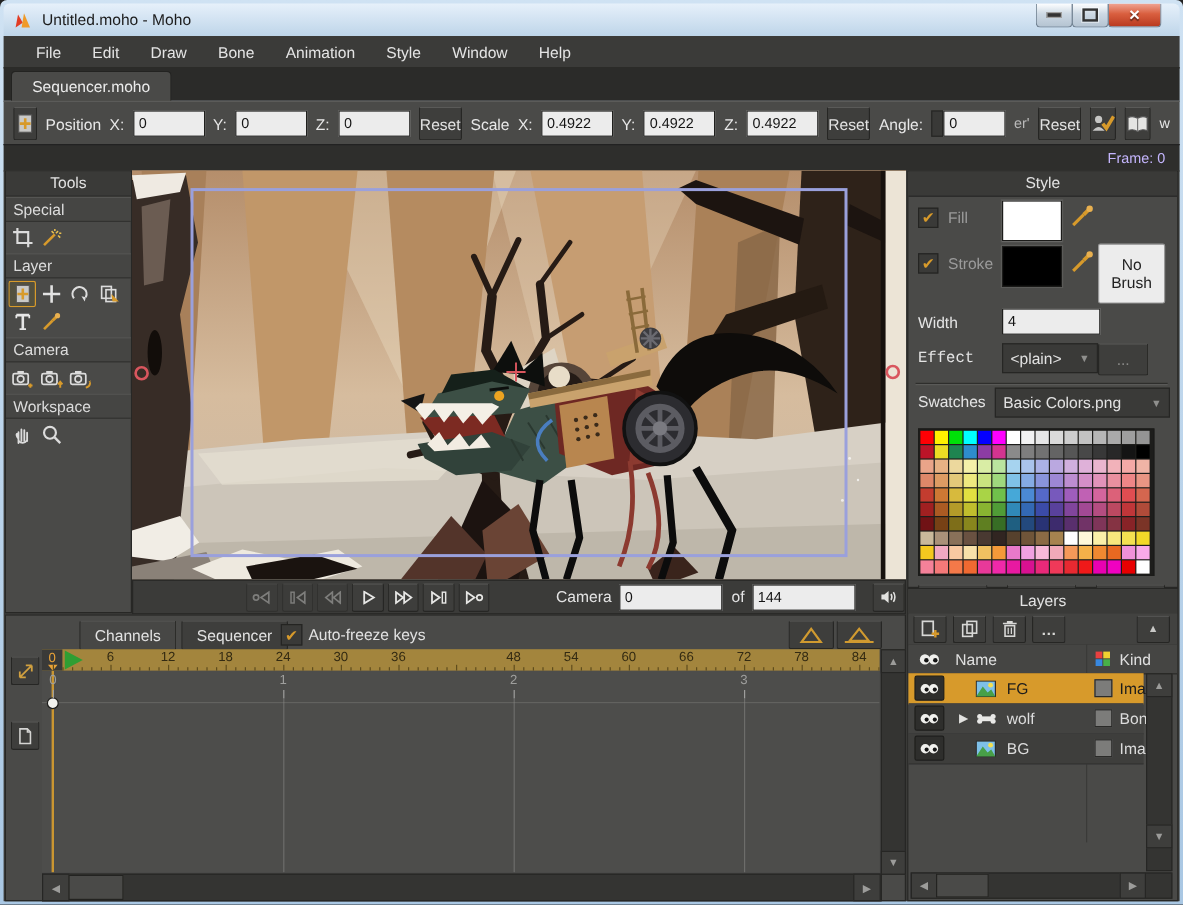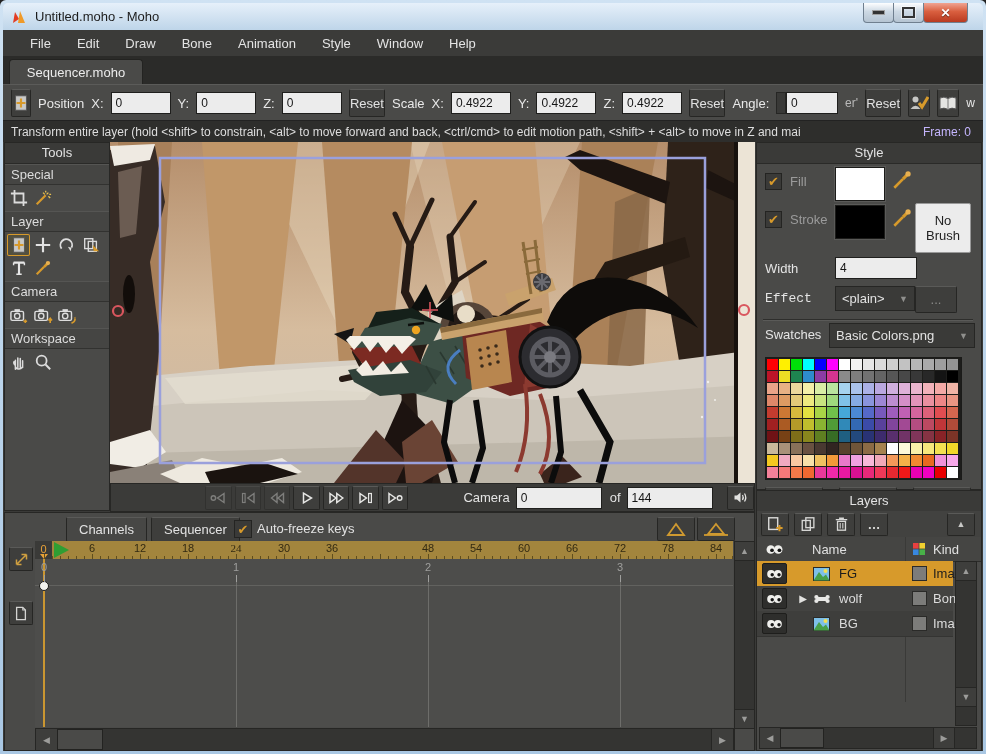--- a/index.html
+++ b/index.html
@@ -207,21 +207,20 @@
     <div class="btn iconbtn">
       <svg width="20" height="17" viewBox="0 0 20 17">
         <path d="M2,3 Q6,1 10,3.5 Q14,1 18,3 V14 Q14,12 10,14.5 Q6,12 2,14 Z" fill="#e4e4e2" stroke="#555"></path>
         <path d="M10,3.5 V14.5" stroke="#777"></path>
       </svg>
     </div>
     <span class="clip" style="color:#e8e8e8;">w</span>
   </div>
 
   <div class="infobar">
-    <span>Transform entire layer (hold &lt;shift&gt; to constrain, &lt;alt&gt; to move forward and back, &lt;ctrl/cmd&gt; to edit motion path, &lt;shift&gt; + &lt;alt&gt; to move in Z and mai</span>
     <span class="framelabel">Frame: 0</span>
   </div>
 
   <div class="workbg"></div>
 
   <div class="panel" id="tools">
     <div class="phead">Tools</div>
     <div class="tsec">Special</div>
     <div class="trow">
       <div class="tool">
@@ -761,21 +760,21 @@
           <span>▲</span>
         </div>
     </div>
     <div class="lcolh">
       <svg style="margin-left:8px;" width="19" height="13" viewBox="0 0 20 14">
           <circle cx="6" cy="7" r="4.6" fill="#efefec"></circle>
           <circle cx="14" cy="7" r="4.6" fill="#efefec"></circle>
           <circle cx="7.3" cy="7.8" r="2" fill="#141414"></circle>
           <circle cx="15.3" cy="7.8" r="2" fill="#141414"></circle>
         </svg>
-      <span style="margin-left:28px;">Name</span>
+      <span style="margin-left:12px;">Name</span>
       <svg style="margin-left:auto;margin-right:0;position:absolute;left:155px;" width="14" height="14" viewBox="0 0 14 14">
           <rect x="1" y="1" width="5.6" height="5.6" fill="#e84040"></rect>
           <rect x="7.4" y="1" width="5.6" height="5.6" fill="#f0d030"></rect>
           <rect x="1" y="7.4" width="5.6" height="5.6" fill="#3888e0"></rect>
           <rect x="7.4" y="7.4" width="5.6" height="5.6" fill="#48b048"></rect>
         </svg>
       <span style="position:absolute;left:176px;">Kind</span>
     </div>
     <div class="kindsep"></div>
     <div id="lrows">
@@ -969,21 +968,21 @@
         <div class="rtick" style="left: 649px; height: 3px;"></div>
         <div class="rtick" style="left: 657px; height: 3px;"></div>
         <div class="rtick" style="left: 665px; height: 3px;"></div>
         <div class="rtick" style="left: 673px; height: 3px;"></div>
         <div class="rtick" style="left: 681px; height: 5px;"></div>
         <div class="rtick" style="left: 689px; height: 3px;"></div>
         <div class="rtick" style="left: 697px; height: 3px;"></div>
         <div class="rnum" style="left: 57px;">6</div>
         <div class="rnum" style="left: 105px;">12</div>
         <div class="rnum" style="left: 153px;">18</div>
-        <div class="rnum" style="left: 201px; font-family: Liberation Serif, serif;">24</div>
+        <div class="rnum" style="left: 201px;">24</div>
         <div class="rnum" style="left: 249px;">30</div>
         <div class="rnum" style="left: 297px;">36</div>
         <div class="rnum" style="left: 345px; margin-top: 18px;">42</div>
         <div class="rnum" style="left: 393px;">48</div>
         <div class="rnum" style="left: 441px;">54</div>
         <div class="rnum" style="left: 489px;">60</div>
         <div class="rnum" style="left: 537px;">66</div>
         <div class="rnum" style="left: 585px;">72</div>
         <div class="rnum" style="left: 633px;">78</div>
         <div class="rnum" style="left: 681px;">84</div>

